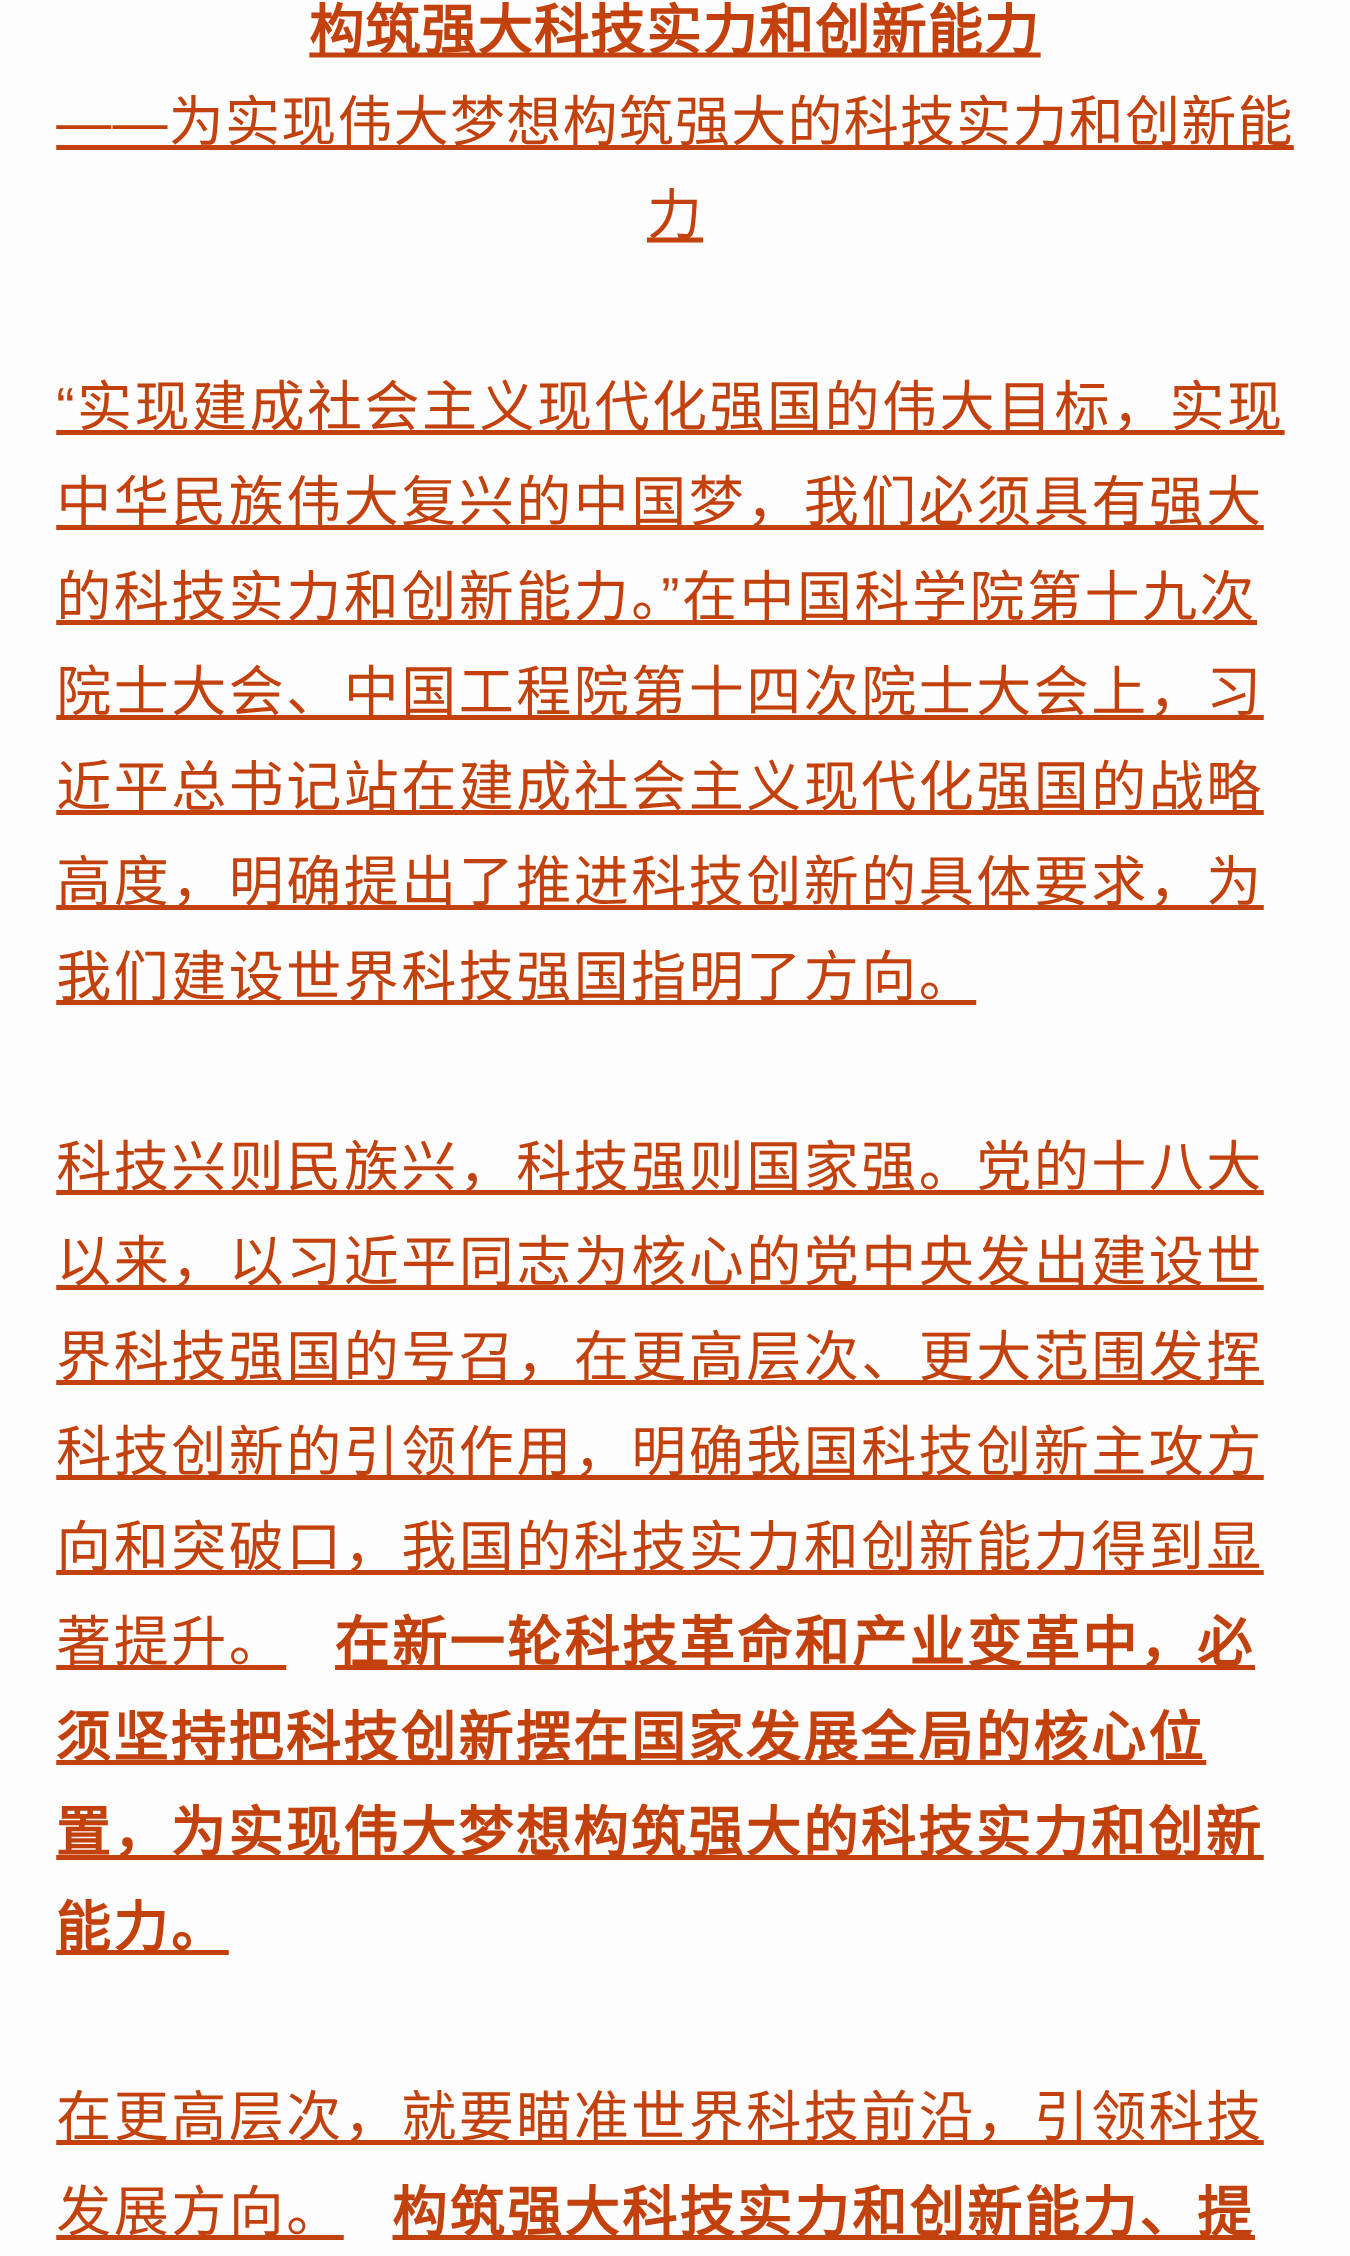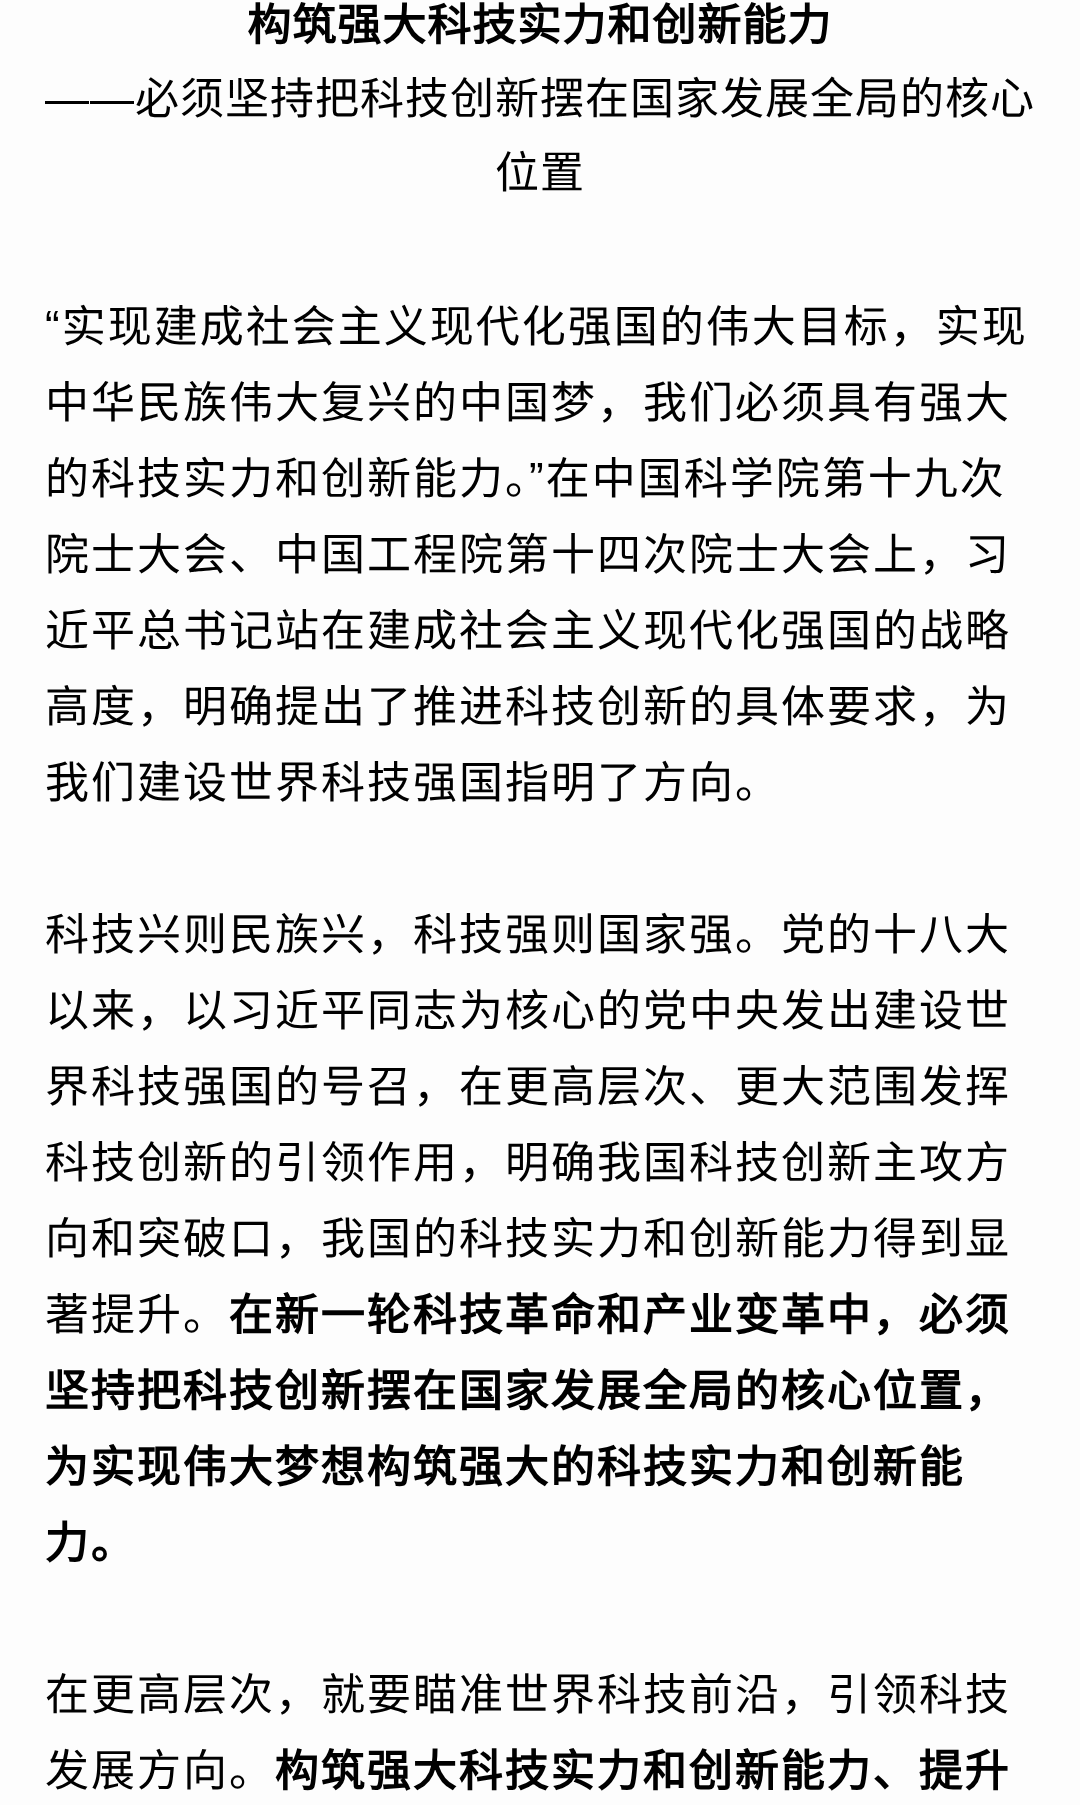--- a/index.html
+++ b/index.html
@@ -44,29 +44,30 @@
     line-height: 76px;
     letter-spacing: 2px;
     text-align: left;
     word-break: break-word;
   }
   .article-body p {
     margin: 0 0 76px 0;
   }
   .article-body b {
     font-weight: 700;
+    margin-left: 39px;
   }
 </style>
 </head>
 <body>
 
-<div class="page" style="background: rgb(253, 253, 253); color: #000000;">
+<div class="page" style="background: rgb(253, 253, 253); color: #c2410c; text-decoration: underline;">
   <header class="article-header">
     <h1 class="article-title">构筑强大科技实力和创新能力</h1>
-    <h2 class="article-subtitle">——必须坚持把科技创新摆在国家发展全局的核心位置</h2>
+    <h2 class="article-subtitle">——为实现伟大梦想构筑强大的科技实力和创新能力</h2>
   </header>
 
   <main class="article-body">
       <p><span>“实现建成社会主义现代化强国的伟大目标，实现中华民族伟大复兴的中国梦，我们必须具有强大的科技实力和创新能力。”在中国科学院第十九次院士大会、中国工程院第十四次院士大会上，习近平总书记站在建成社会主义现代化强国的战略高度，明确提出了推进科技创新的具体要求，为我们建设世界科技强国指明了方向。</span></p>
       <p><span>科技兴则民族兴，科技强则国家强。党的十八大以来，以习近平同志为核心的党中央发出建设世界科技强国的号召，在更高层次、更大范围发挥科技创新的引领作用，明确我国科技创新主攻方向和突破口，我国的科技实力和创新能力得到显著提升。</span><b>在新一轮科技革命和产业变革中，必须坚持把科技创新摆在国家发展全局的核心位置，为实现伟大梦想构筑强大的科技实力和创新能力。</b></p>
       <p><span>在更高层次，就要瞄准世界科技前沿，引领科技发展方向。</span><b>构筑强大科技实力和创新能力、提升</b></p>
     </main>
 </div>
 
 </body></html>

